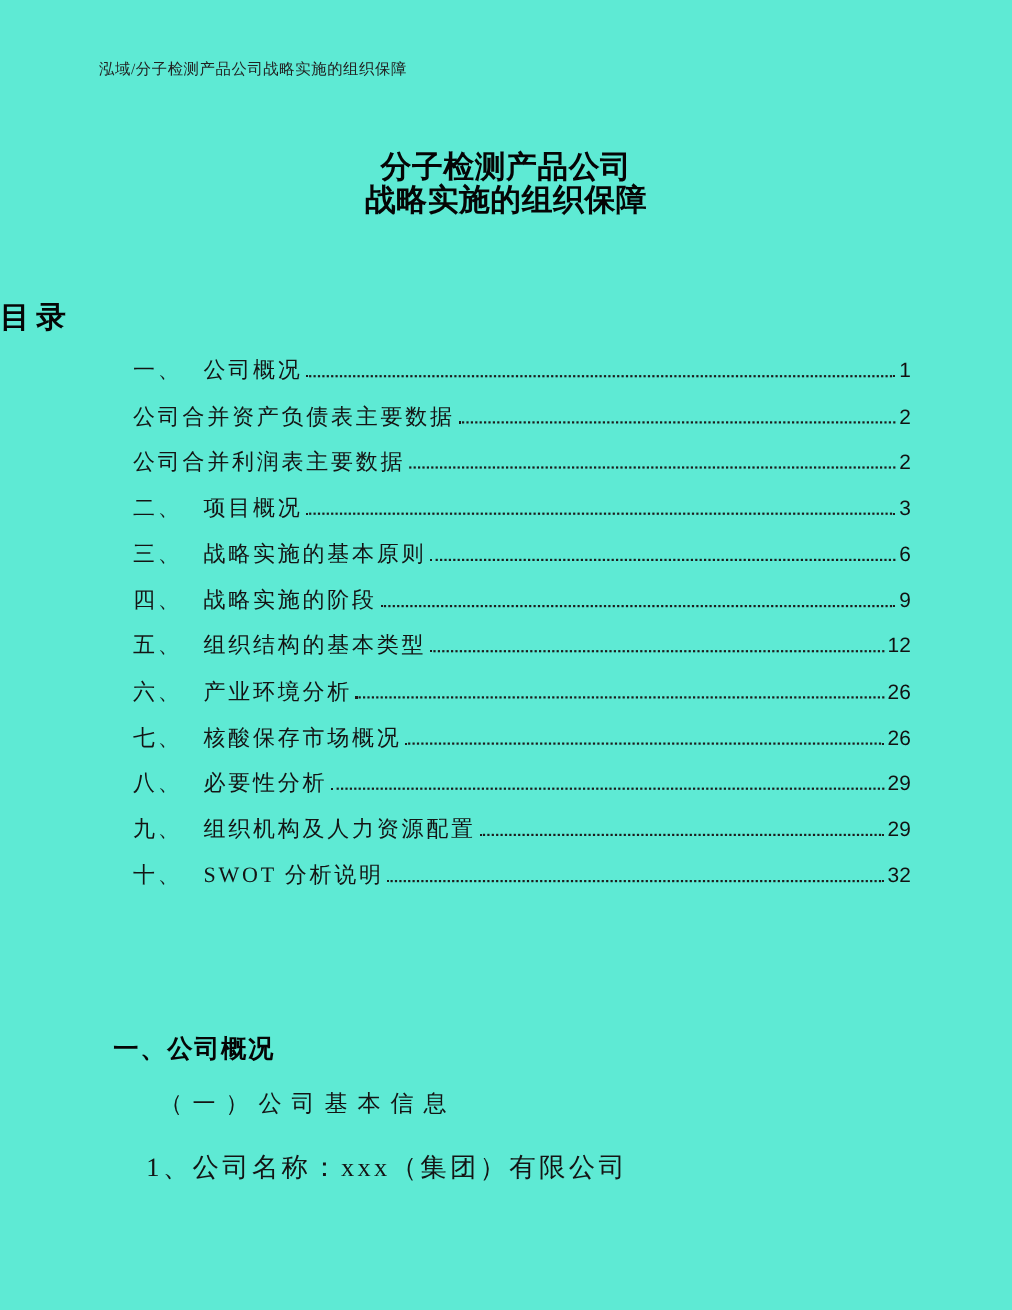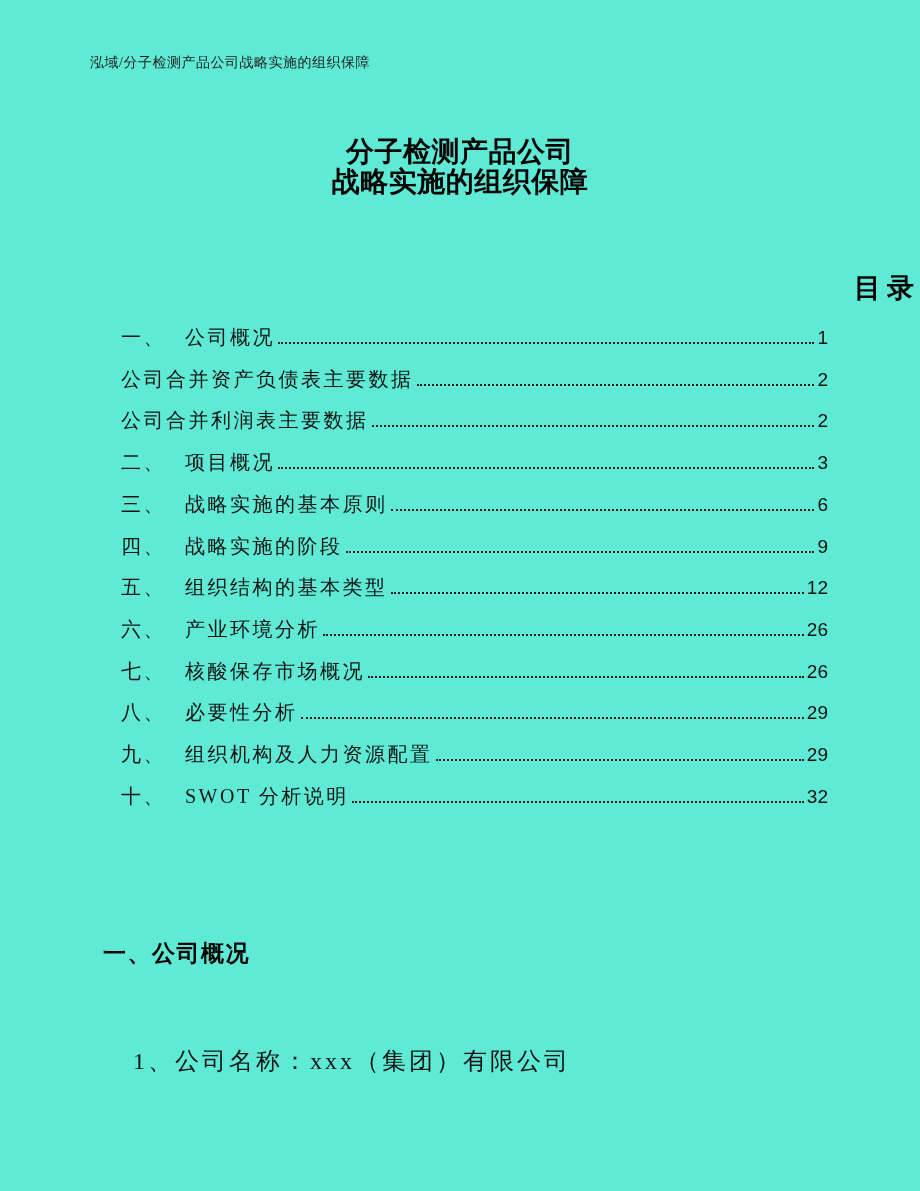--- a/index.html
+++ b/index.html
@@ -36,21 +36,21 @@
     letter-spacing: 0.5px;
     white-space: nowrap;
   }
   .doc-title.line1 { top: 136px; }
   .doc-title.line2 { top: 166px; }
 
   .toc-heading {
     position: absolute;
     left: 0; right: 0;
     top: 270px;
-    text-align: right;
+    text-align: left;
     font-family: "Liberation Sans", "DejaVu Sans", sans-serif;
     font-weight: 700;
     font-size: 27px;
     letter-spacing: 6px;
     color: #050505;
     white-space: nowrap;
   }
 
   .toc {
     position: absolute;
@@ -216,16 +216,17 @@
       <span class="toc-num">十、</span>
       <span class="toc-label">SWOT 分析说明</span>
       <span class="toc-leader"></span>
       <span class="toc-page">32</span>
     </div>
 
   </nav>
 
   <div class="section-heading">一、公司概况</div>
 
+  <div class="subsection-heading">（一）公司基本信息</div>
 
   <div class="body-paragraph">1、公司名称：xxx（集团）有限公司</div>
 
 </div>
 
 </body></html>

